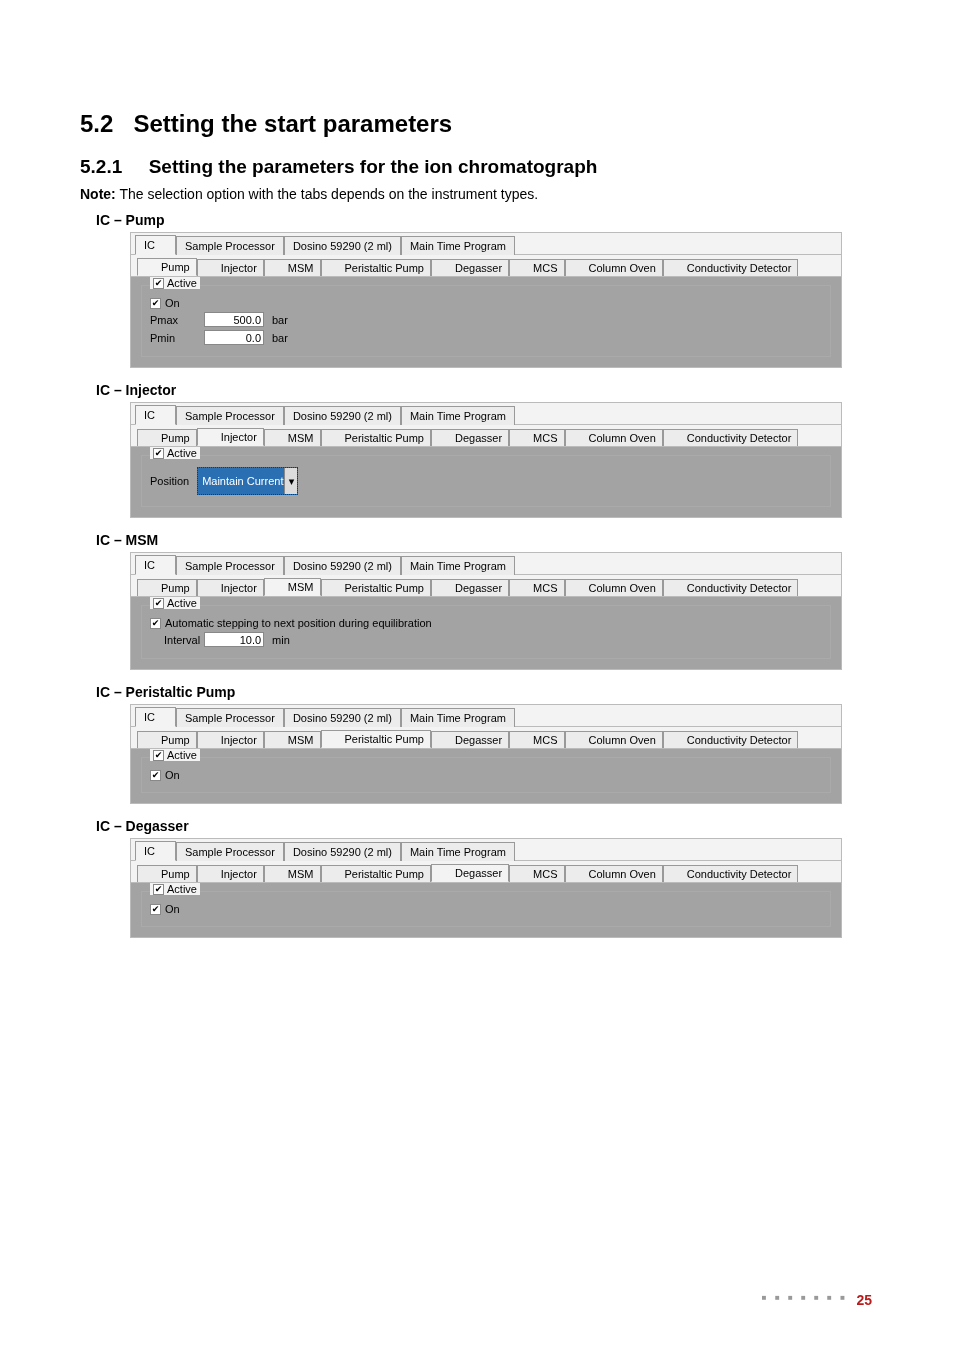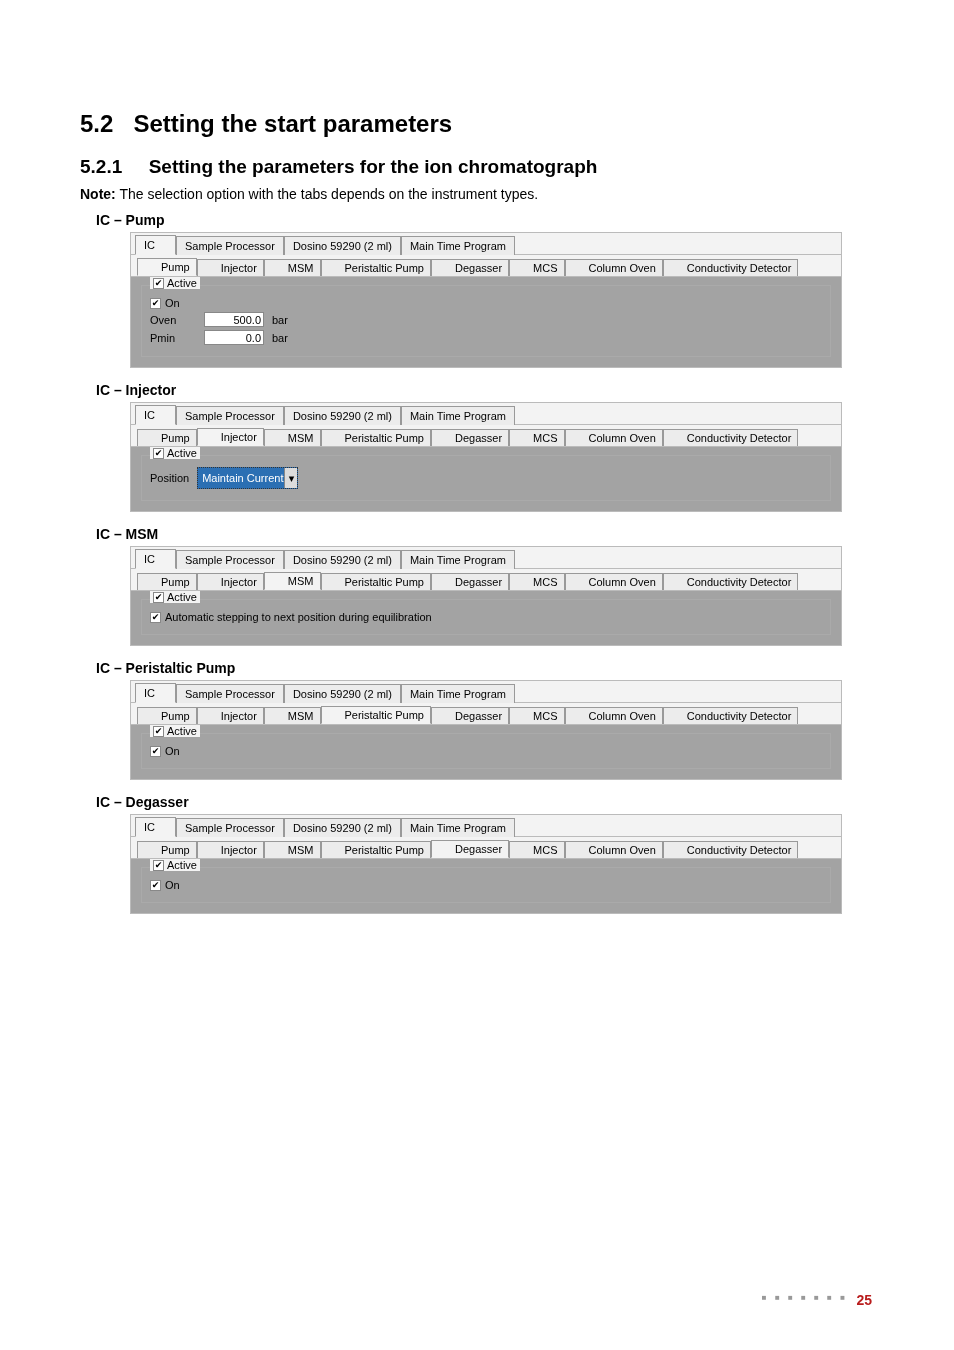--- a/index.html
+++ b/index.html
@@ -125,21 +125,21 @@
       height: 15px;
       line-height: 13px;
     }
     .unit { margin-left: 4px; }
     .dropdown {
       display: inline-flex;
       align-items: center;
       border: 1px dotted #333;
       background: #2b6fb3;
       color: #fff;
-      height: 22px;
+      height: 28px;
       padding: 0 14px 0 4px;
       position: relative;
     }
     .dropdown-arrow {
       position: absolute; right: 0; top: 0;
       width: 13px; height: 100%;
       background: #dcdcdc;
       border-left: 1px solid #888;
       display: flex; align-items: center; justify-content: center;
       color: #000;
@@ -199,21 +199,21 @@
   <div class="fieldset">
     <div class="fieldset-legend">
       <span class="chk">✔</span>
       <span>Active</span>
     </div>
     <div class="row">
       <span class="chk">✔</span>
       <span>On</span>
     </div>
     <div class="row">
-      <span class="lbl">Oven</span>
+      <span class="lbl">Pmax</span>
       <span class="val-box">500.0</span>
       <span class="unit">bar</span>
     </div>
     <div class="row">
       <span class="lbl">Pmin</span>
       <span class="val-box">0.0</span>
       <span class="unit">bar</span>
     </div>
   </div>
 </div>
@@ -271,20 +271,25 @@
   </div>
   <div class="fieldset">
     <div class="fieldset-legend">
       <span class="chk">✔</span>
       <span>Active</span>
     </div>
     <div class="row">
       <span class="chk">✔</span>
       <span>Automatic stepping to next position during equilibration</span>
     </div>
+    <div class="row" style="margin-left:14px;">
+      <span>Interval</span>
+      <span class="val-box">10.0</span>
+      <span class="unit">min</span>
+    </div>
   </div>
 </div>
 
 <div class="panel-label">IC – Peristaltic Pump</div>
 <div class="screenshot">
   <div class="top-tabs">
     <div class="top-tab active" style="padding-right:20px;">IC</div>
     <div class="top-tab">Sample Processor</div>
     <div class="top-tab">Dosino 59290 (2 ml)</div>
     <div class="top-tab">Main Time Program</div>

